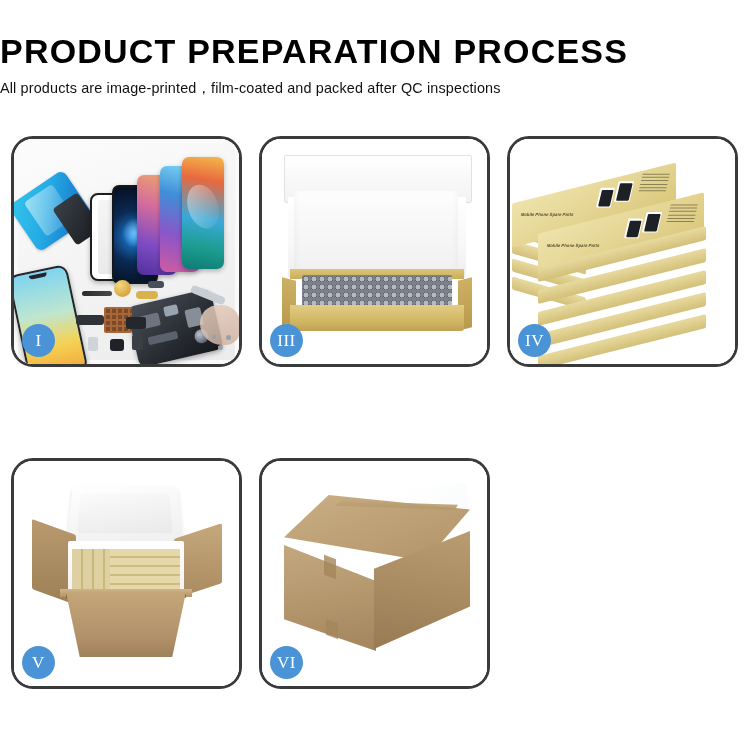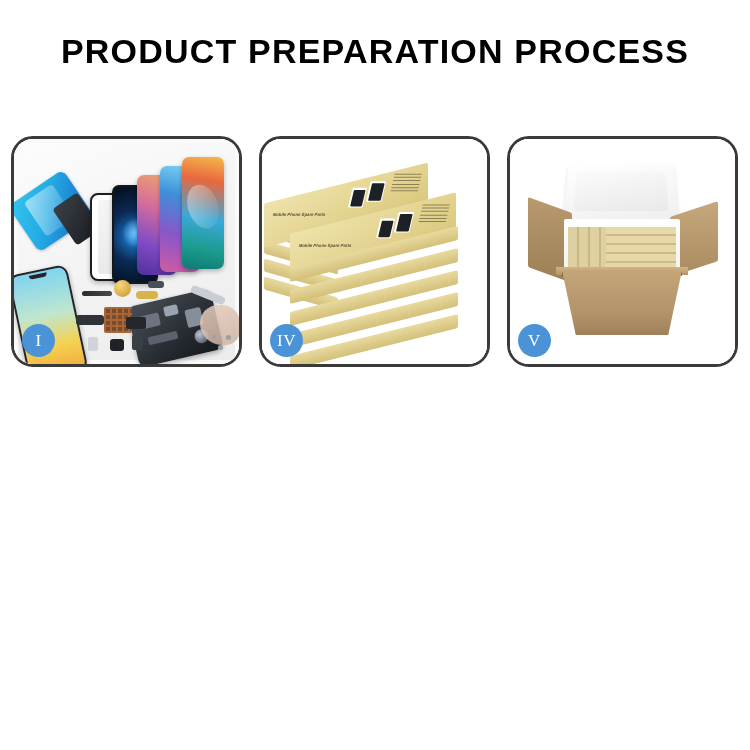--- a/index.html
+++ b/index.html
@@ -19,21 +19,21 @@
     height: 750px;
     background: #ffffff;
   }
 
   
   .header {
     position: absolute;
     top: 34px;
     left: 0;
     width: 750px;
-    text-align: center;
+    text-align: left;
   }
   .title {
     font-size: 34px;
     font-weight: 700;
     letter-spacing: 1.2px;
     color: #000000;
     line-height: 1.05;
     white-space: nowrap;
   }
   .subtitle {
@@ -375,20 +375,21 @@
     border-radius:3px; transform:rotate(-8deg);
   }
 </style>
 </head>
 <body>
 
 <div class="page">
 
   <div class="header">
     <div class="title">PRODUCT PREPARATION PROCESS</div>
+    <div class="subtitle">All products are image-printed，film-coated and packed after QC inspections</div>
   </div>
 
   <div class="grid">
 
     <div class="card">
       <div class="card-photo">
         <div class="scene-parts">
           <div class="backdrop"></div>
           <div class="film-blue"></div>
           <div class="film-dark"></div>
@@ -419,20 +420,35 @@
           <div class="pt p-hand"></div>
           <div class="pt p-screw1"></div>
           <div class="pt p-screw2"></div>
           <div class="pt p-screw3"></div>
         </div>
       </div>
       <div class="badge">I</div>
     </div>
 
 
+    <div class="card">
+      <div class="card-photo">
+        <div class="scene-box3">
+          <div class="b3-lidback"></div>
+          <div class="b3-innerfoam"></div>
+          <div class="b3-foamwall"></div>
+          <div class="b3-traytop"></div>
+          <div class="b3-bubble"></div>
+          <div class="b3-trayleft"></div>
+          <div class="b3-trayright"></div>
+          <div class="b3-trayfront"></div>
+        </div>
+      </div>
+      <div class="badge">III</div>
+    </div>
 
     <div class="card">
       <div class="card-photo">
         <div class="scene-stack">
 
           <div class="sb sb-side" style="left:2px;top:76px;width:74px;height:13px;transform:skewY(16deg);"></div>
           <div class="sb sb-side" style="left:2px;top:94px;width:74px;height:13px;transform:skewY(16deg);"></div>
           <div class="sb sb-side" style="left:2px;top:112px;width:74px;height:13px;transform:skewY(16deg);"></div>
           <div class="sb sb-side" style="left:2px;top:130px;width:74px;height:13px;transform:skewY(16deg);"></div>
           <div class="sb sb-side" style="left:2px;top:148px;width:74px;height:13px;transform:skewY(16deg);"></div>
@@ -493,15 +509,29 @@
           <div class="c5-gold"></div>
           <div class="c5-gold2"></div>
           <div class="c5-rim"></div>
           <div class="c5-darkrim"></div>
           <div class="c5-front"></div>
         </div>
       </div>
       <div class="badge">V</div>
     </div>
 
+    <div class="card">
+      <div class="card-photo">
+        <div class="scene-sealed">
+          <div class="c6-wrap"></div>
+          <div class="c6-top"></div>
+          <div class="c6-tape"></div>
+          <div class="c6-left"></div>
+          <div class="c6-right"></div>
+          <div class="c6-seam1"></div>
+          <div class="c6-seam2"></div>
+        </div>
+      </div>
+      <div class="badge">VI</div>
+    </div>
 
   </div>
 </div>
 
 </body></html>

